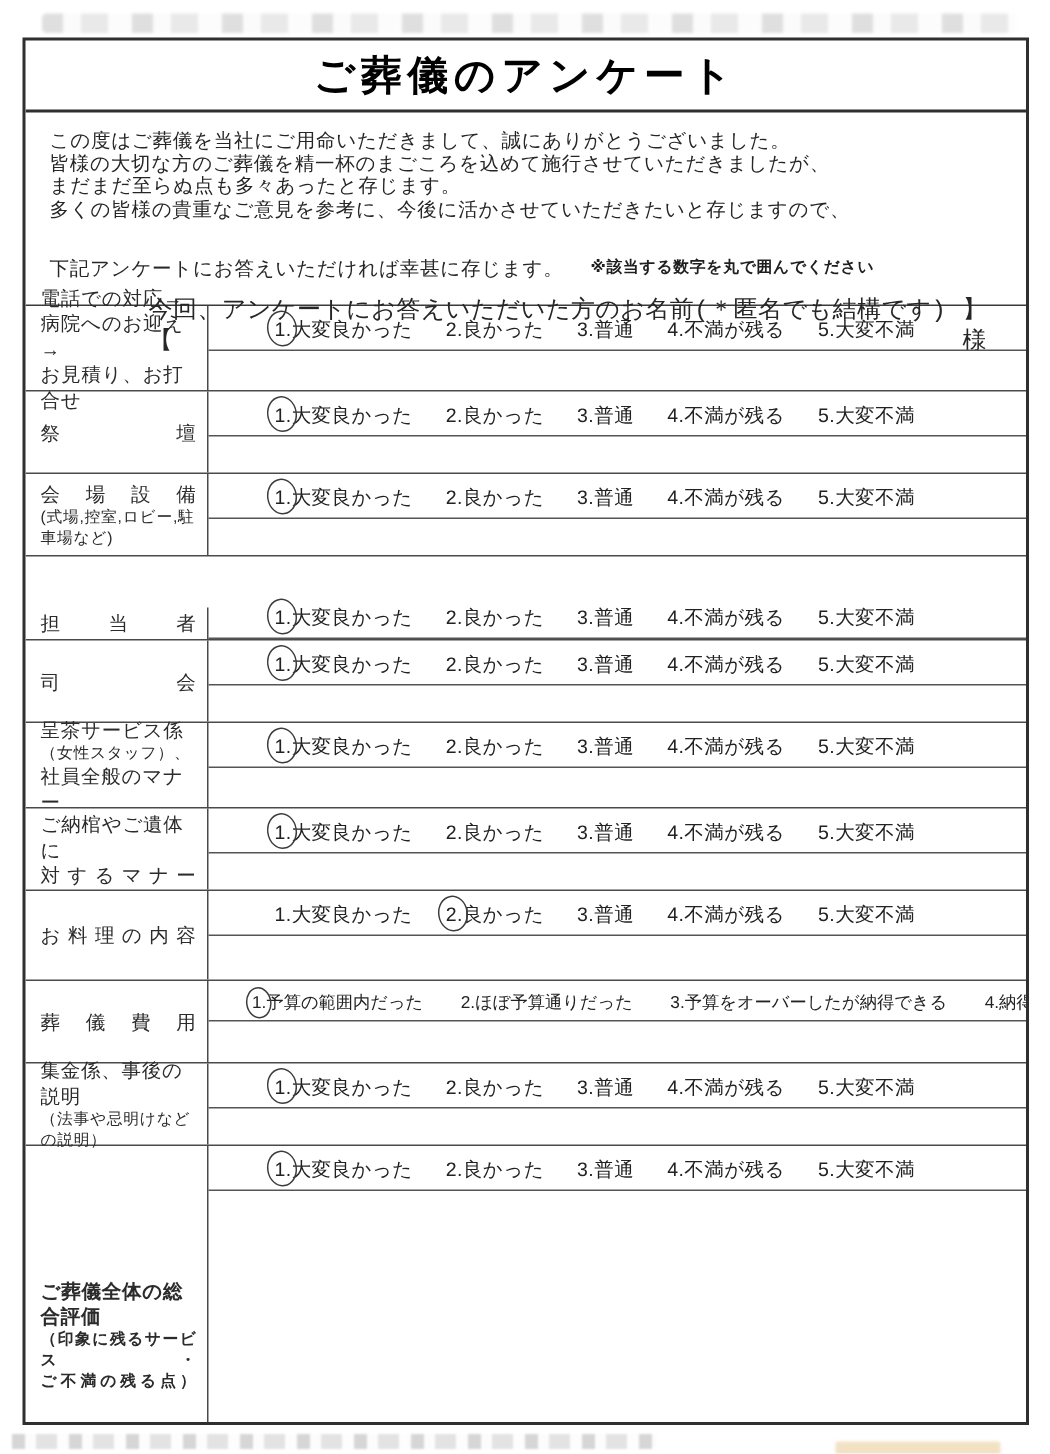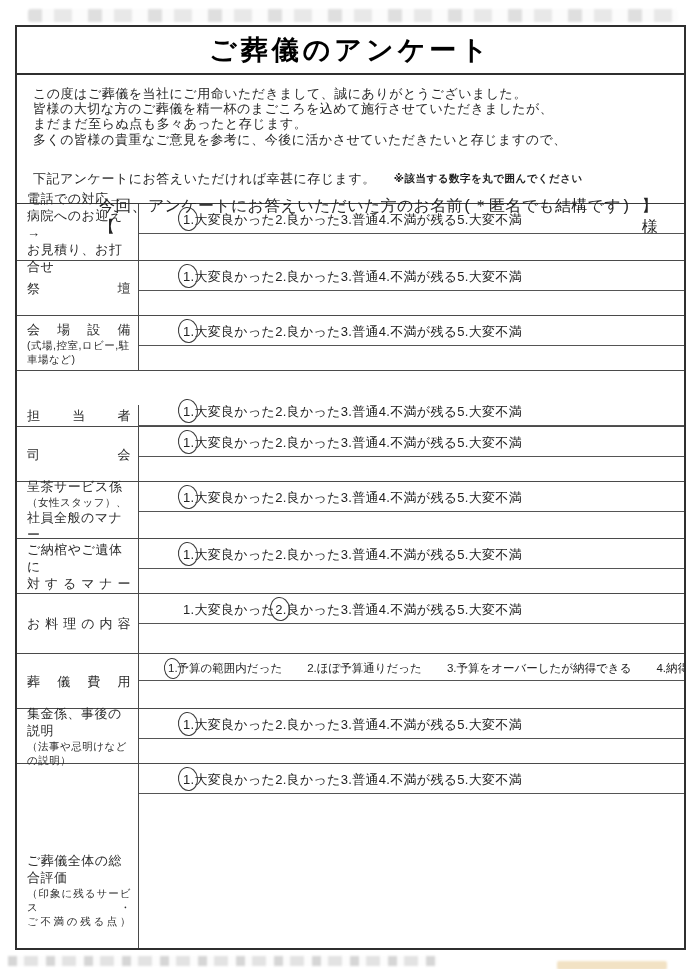--- a/index.html
+++ b/index.html
@@ -52,28 +52,28 @@
 
   .qtable { border-top:1px solid #3a3a3a; }
   .row { display:flex; border-bottom:1px solid #4a4a4a; }
   .row:last-child { border-bottom:none; }
 
   .label-cell {
     width:122px; border-right:1px solid #4a4a4a;
     display:flex; flex-direction:column; justify-content:center;
     padding:2px 7px 2px 10px;
   }
-  .label-cell.tall { justify-content:flex-start; padding-top:88px; }
+  .label-cell.tall { justify-content:flex-start; padding-top:88px;font-weight:bold; }
   .lbl { font-size:13px; line-height:17px; color:#2b2b2b; width:100%; letter-spacing:0.5px; }
   .lbl.small { font-size:10.5px; line-height:14px; }
   .jspread { text-align:justify; text-align-last:justify; }
 
   .answer-cell { flex:1; display:flex; flex-direction:column; min-width:0; }
   .options {
-    display:flex; align-items:baseline; white-space:nowrap;
+    display:flex; gap:22px; align-items:baseline; white-space:nowrap;
     padding:7px 4px 4px 44px; border-bottom:1px solid #555;
     font-size:13px; color:#222; letter-spacing:0.3px;
   }
   .options.osmall { font-size:11.5px; gap:25px; padding-left:29px; letter-spacing:0; }
   .blank { flex:1; }
 
   .opt { position:relative; display:inline-block; }
   .opt.circled::before {
     content:""; position:absolute; left:-5px; top:-4px; width:18px; height:22px;
     border:1.6px solid #3c3c3c; border-radius:50%; transform:rotate(-8deg);

